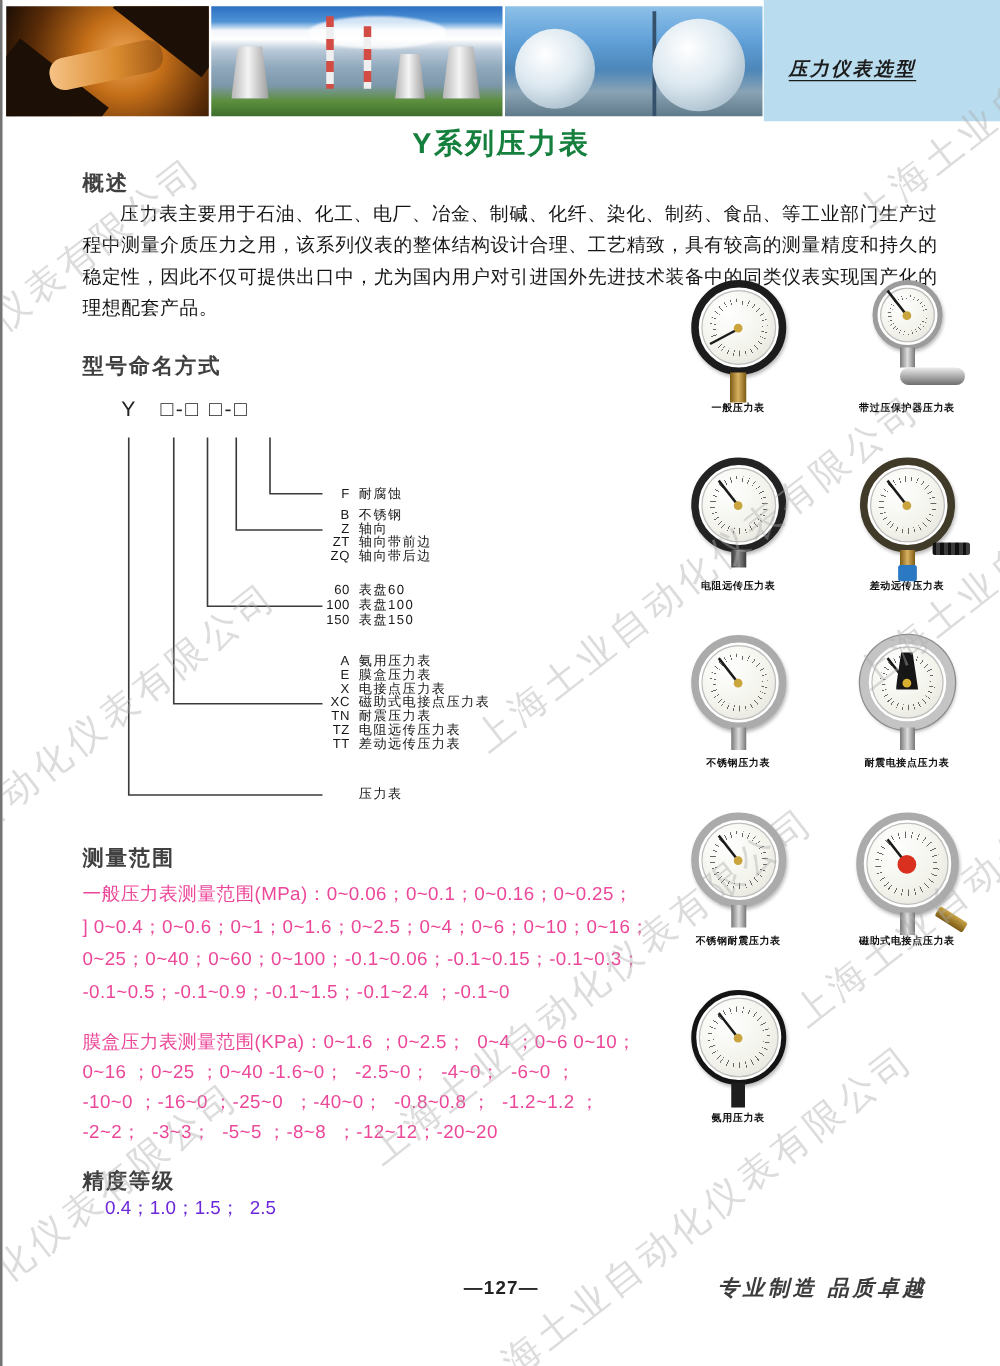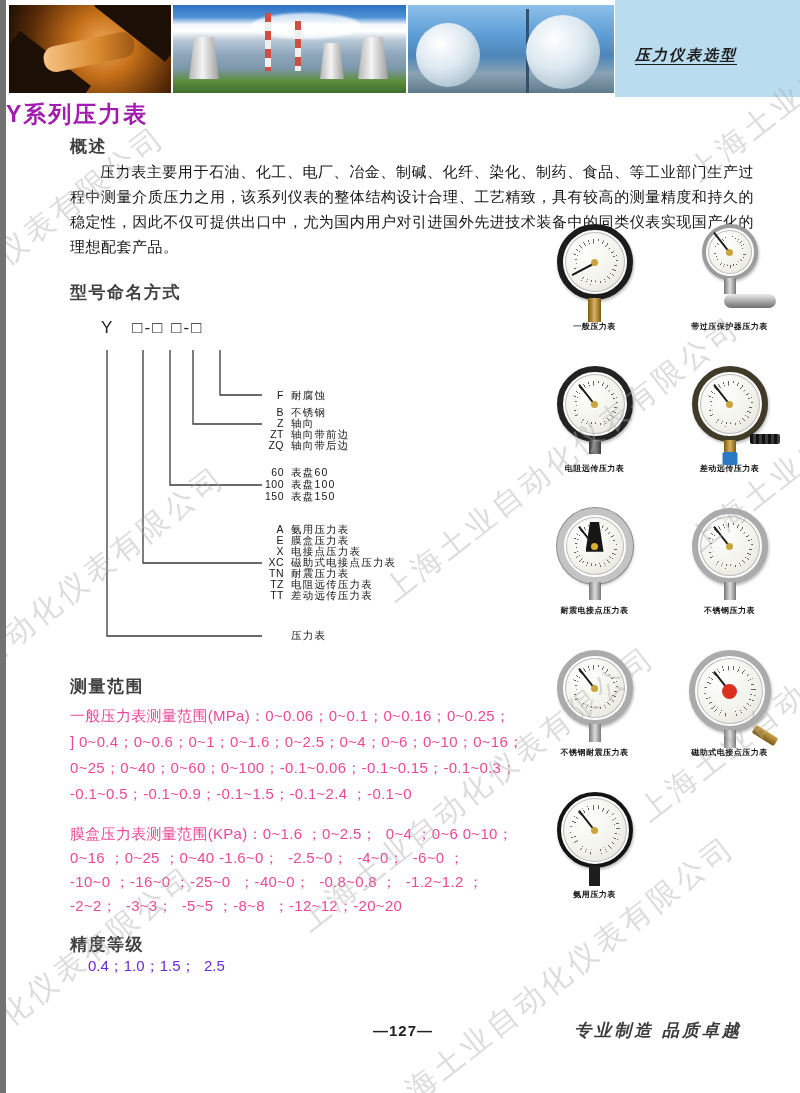--- a/index.html
+++ b/index.html
@@ -1,20 +1,20 @@
 <!DOCTYPE html>
 <html><head>
 <meta charset="utf-8">
 <style>
   html,body{margin:0;padding:0;background:#e9e9e9;}
   *{box-sizing:border-box;}
   .page{
     position:relative;width:800px;height:1093px;margin:0 auto;background:#ffffff;
     overflow:hidden;font-family:"Liberation Sans","DejaVu Sans",sans-serif;color:#111;
-    border-left:6px solid #737373;
+    border-left:2px solid #737373;
   }
   
   .hdr{position:absolute;left:0;top:0;width:800px;height:97px;}
   .hdr-panel{position:absolute;left:609px;top:0;width:191px;height:97px;background:#b9dcee;}
   .tagline{position:absolute;left:20px;top:46px;font-size:15px;font-weight:bold;font-style:italic;
     color:#1c1c1c;letter-spacing:2px;text-decoration:underline;text-underline-offset:4px;}
   .photo{position:absolute;top:5px;height:88px;overflow:hidden;}
   .ph1{left:3px;width:162px;background:
     radial-gradient(circle at 58% 45%, #f0a95a 0%, #c56f18 30%, #5a2c08 68%, #140a04 100%);}
   .ph1 .arm1,.ph1 .arm2{position:absolute;background:#1c0f06;}
@@ -35,22 +35,22 @@
   .ph2 .smoke{position:absolute;left:78px;top:8px;width:110px;height:26px;border-radius:50%;
     background:rgba(255,255,255,.75);filter:blur(1px);}
   .ph3{left:402px;width:206px;background:linear-gradient(180deg,
     #8cc0e8 0%,#5e9ed6 34%,#4d86b8 58%,#8aa3b4 78%,#5f7a8a 100%);}
   .ph3 .sph{position:absolute;border-radius:50%;
     background:radial-gradient(circle at 38% 32%, #ffffff 0%,#dce8f0 45%,#8fa9ba 100%);}
   .ph3 .s1{left:8px;bottom:6px;width:64px;height:64px;}
   .ph3 .s2{right:14px;bottom:4px;width:74px;height:74px;}
   .ph3 .mast{position:absolute;left:118px;top:4px;width:3px;height:84px;background:#35506a;}
   
-  .title{position:absolute;left:0;right:0;top:99px;margin:0;
-    font-size:23px;font-weight:bold;color:#a21caf;letter-spacing:2px;}
+  .title{position:absolute;left:0;right:0;top:99px;margin:0;text-align:center;
+    font-size:23px;font-weight:bold;color:#15803d;letter-spacing:2px;}
   .sec{position:absolute;margin:0;font-size:17px;font-weight:bold;color:#404040;letter-spacing:1.5px;}
   .sec-overview{left:64px;top:135px;}
   .sec-naming{left:64px;top:281px;}
   .sec-range{left:64px;top:675px;}
   .sec-accuracy{left:64px;top:933px;}
   .overview-body{position:absolute;left:64px;top:159px;width:684px;margin:0;
     font-size:15px;line-height:25px;text-align:justify;text-indent:2em;letter-spacing:.5px;color:#151515;}
   
   .formula{position:absolute;left:95px;top:318px;font-size:17px;color:#222;letter-spacing:1px;}
   .formula .boxes{margin-left:19px;letter-spacing:2px;}
@@ -307,47 +307,47 @@
 
           <div class="needle"></div>
           <div class="hub"></div>
         </div>
       </div>
       <div class="stem"></div>
       <div class="acc"></div>
     </div>
     <figcaption class="caption">差动远传压力表</figcaption>
   </figure>
+      <figure class="product v-stainless">
+    <div class="gwrap">
+      <div class="gauge">
+        <div class="dial">
+
+          <div class="needle"></div>
+          <div class="hub"></div>
+        </div>
+      </div>
+      <div class="stem"></div>
+
+    </div>
+    <figcaption class="caption">不锈钢压力表</figcaption>
+  </figure>
       <figure class="product v-contact-shock">
     <div class="gwrap">
       <div class="gauge">
         <div class="dial">
           <div class="mech"></div>
           <div class="needle"></div>
           <div class="hub"></div>
         </div>
       </div>
       <div class="stem"></div>
 
     </div>
     <figcaption class="caption">耐震电接点压力表</figcaption>
-  </figure>
-      <figure class="product v-stainless">
-    <div class="gwrap">
-      <div class="gauge">
-        <div class="dial">
-
-          <div class="needle"></div>
-          <div class="hub"></div>
-        </div>
-      </div>
-      <div class="stem"></div>
-
-    </div>
-    <figcaption class="caption">不锈钢压力表</figcaption>
   </figure>
       <figure class="product v-stainless-shock">
     <div class="gwrap">
       <div class="gauge">
         <div class="dial">
 
           <div class="needle"></div>
           <div class="hub"></div>
         </div>
       </div>

